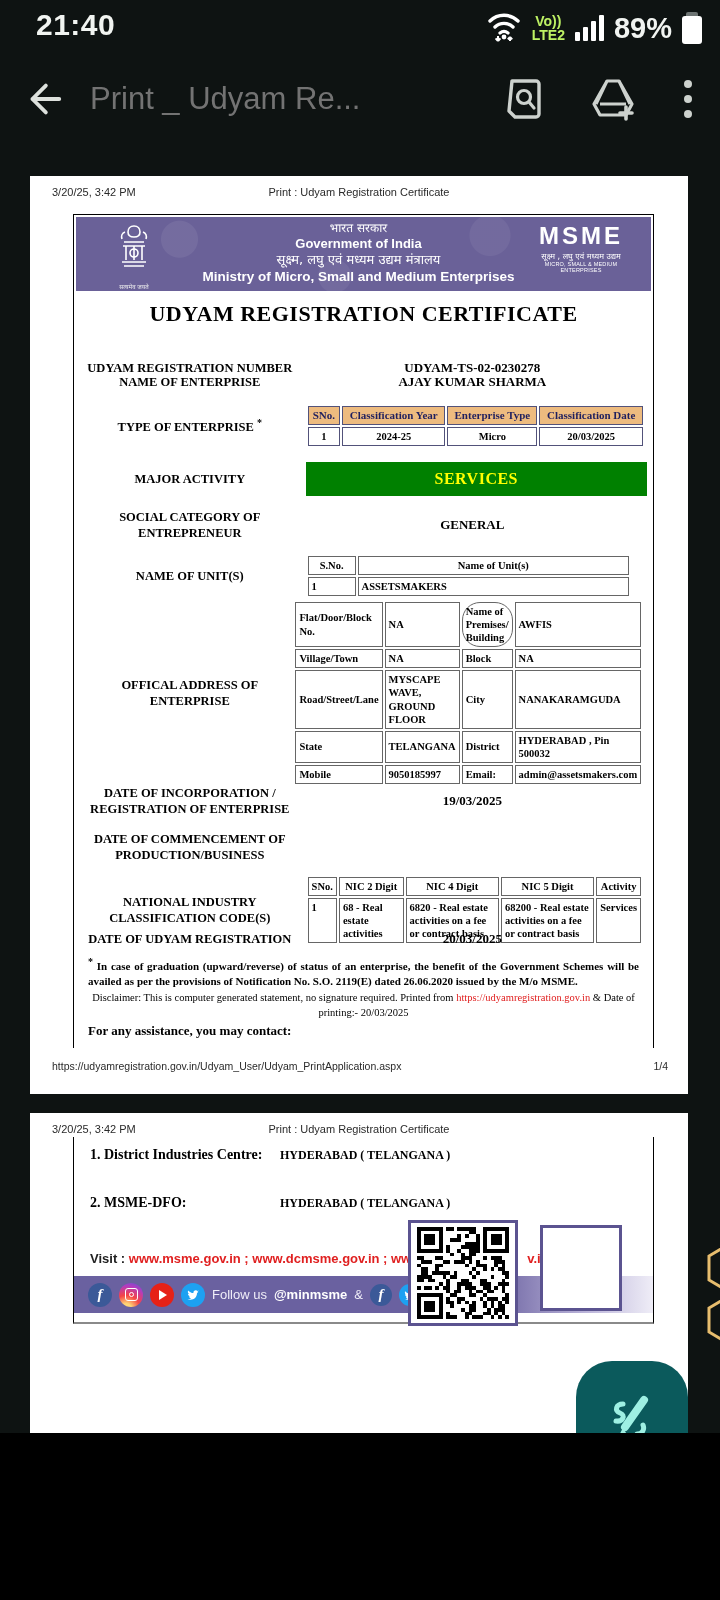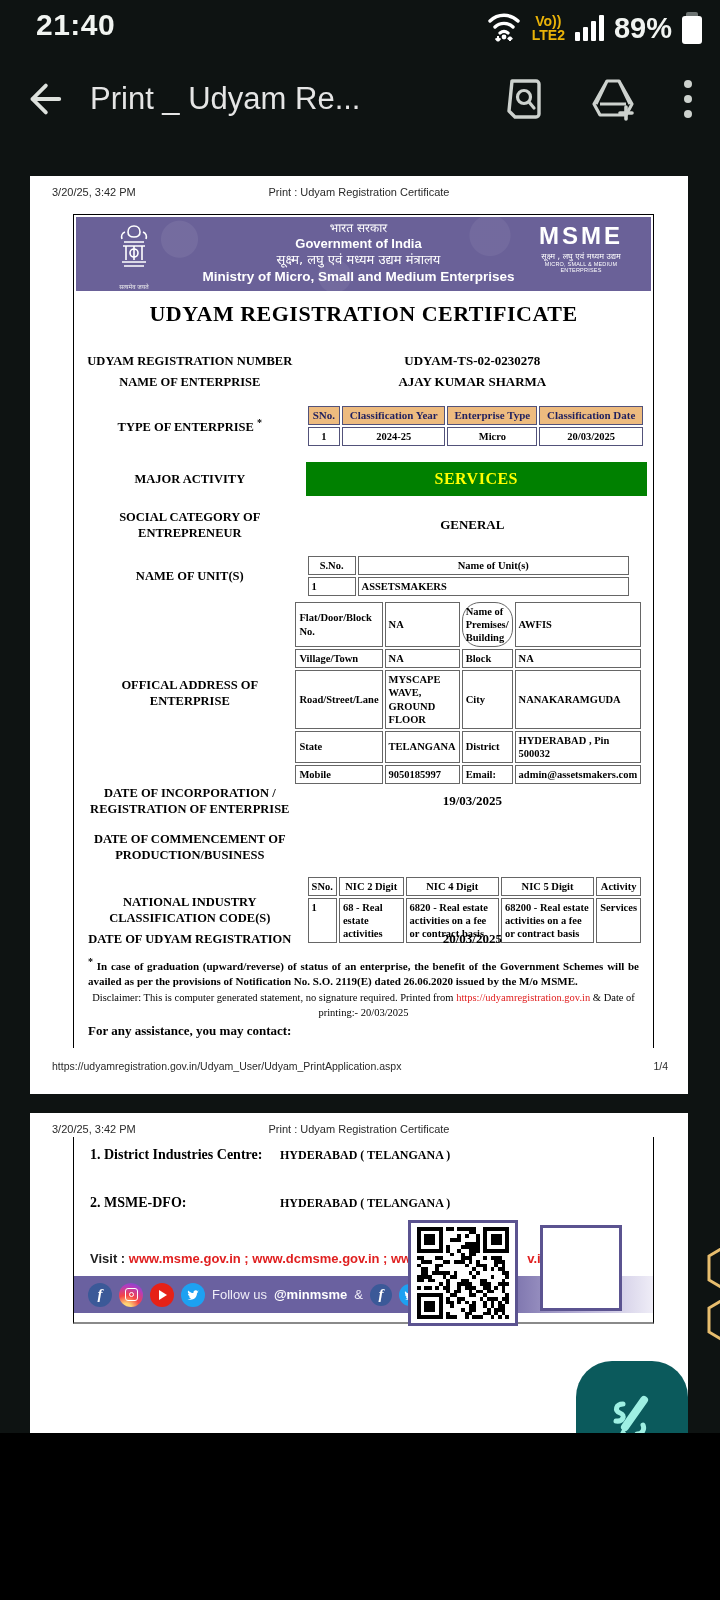--- a/index.html
+++ b/index.html
@@ -2,32 +2,32 @@
 <html><head>
 <meta charset="utf-8">
 <style>
   html,body{margin:0;padding:0;background:#000;}
   .screen{position:relative;width:720px;height:1433px;background:#0e1312;overflow:hidden;
           font-family:"Liberation Sans",sans-serif;padding-left:24px;}
   
   .statusbar{position:absolute;top:0;left:0;width:720px;height:52px;}
   .time{position:absolute;left:36px;top:8px;color:#f1f4f1;font-size:30px;font-weight:600;letter-spacing:.5px;}
   .sb-right{position:absolute;right:18px;top:8px;height:40px;display:flex;align-items:center;gap:10px;}
-  .volte{color:#eab308;font-size:14px;line-height:14px;font-weight:700;text-align:center;}
+  .volte{color:#bef264;font-size:14px;line-height:14px;font-weight:700;text-align:center;}
   .sigbars{display:flex;align-items:flex-end;gap:3px;height:26px;}
   .sigbars i{display:block;width:5px;background:#fff;border-radius:1px;}
   .batt-pct{color:#f1f4f1;font-size:29px;font-weight:600;}
   .battery{position:relative;width:20px;height:32px;}
   .battery .cap{position:absolute;top:0;left:4px;width:12px;height:5px;background:#6d7473;border-radius:2px 2px 0 0;}
   .battery .body{position:absolute;top:4px;left:0;width:20px;height:28px;background:#fff;border-radius:3px;}
   
   .toolbar{position:absolute;top:58px;left:0;width:720px;height:82px;display:flex;align-items:center;}
   .tb-icon{display:flex;align-items:center;justify-content:center;}
   .back-btn{width:84px;height:82px;}
-  .tb-title{color:#e5e5e5;font-size:31px;font-weight:400;flex:0 0 auto;margin-left:6px;}
+  .tb-title{color:#737373;font-size:31px;font-weight:400;flex:0 0 auto;margin-left:6px;}
   .tb-spacer{flex:1;}
   .tb-action{width:86px;height:82px;}
   .dots{display:flex;flex-direction:column;gap:7px;width:60px;align-items:center;}
   .dots i{width:8px;height:8px;border-radius:50%;background:#cdd2ce;}
   
   .page{position:absolute;left:30px;width:658px;background:#fff;color:#000;}
   .page1{top:176px;height:918px;}
   .page2{top:1113px;height:390px;}
   .pheader{position:absolute;top:10px;left:0;width:100%;height:16px;font-size:11px;color:#2a2a2a;}
   .pheader .hl{position:absolute;left:22px;top:0;}
@@ -215,21 +215,21 @@
         </div>
         <div class="msme-logo">
           <div class="msme-word">MSME</div>
           <div class="msme-s1">सूक्ष्म , लघु एवं मध्यम उद्यम</div>
           <div class="msme-s2">MICRO, SMALL &amp; MEDIUM ENTERPRISES</div>
         </div>
       </div>
 
       <div class="cert-title">UDYAM REGISTRATION CERTIFICATE</div>
 
-      <div class="crow" style="top:133px;height:26px;">
+      <div class="crow" style="top:140px;height:26px;">
         <div class="lbl">UDYAM REGISTRATION NUMBER</div>
         <div class="val">UDYAM-TS-02-0230278</div>
       </div>
 
       <div class="crow" style="top:154px;height:26px;">
         <div class="lbl">NAME OF ENTERPRISE</div>
         <div class="val">AJAY KUMAR SHARMA</div>
       </div>
 
       <div class="crow" style="top:184px;height:54px;">

